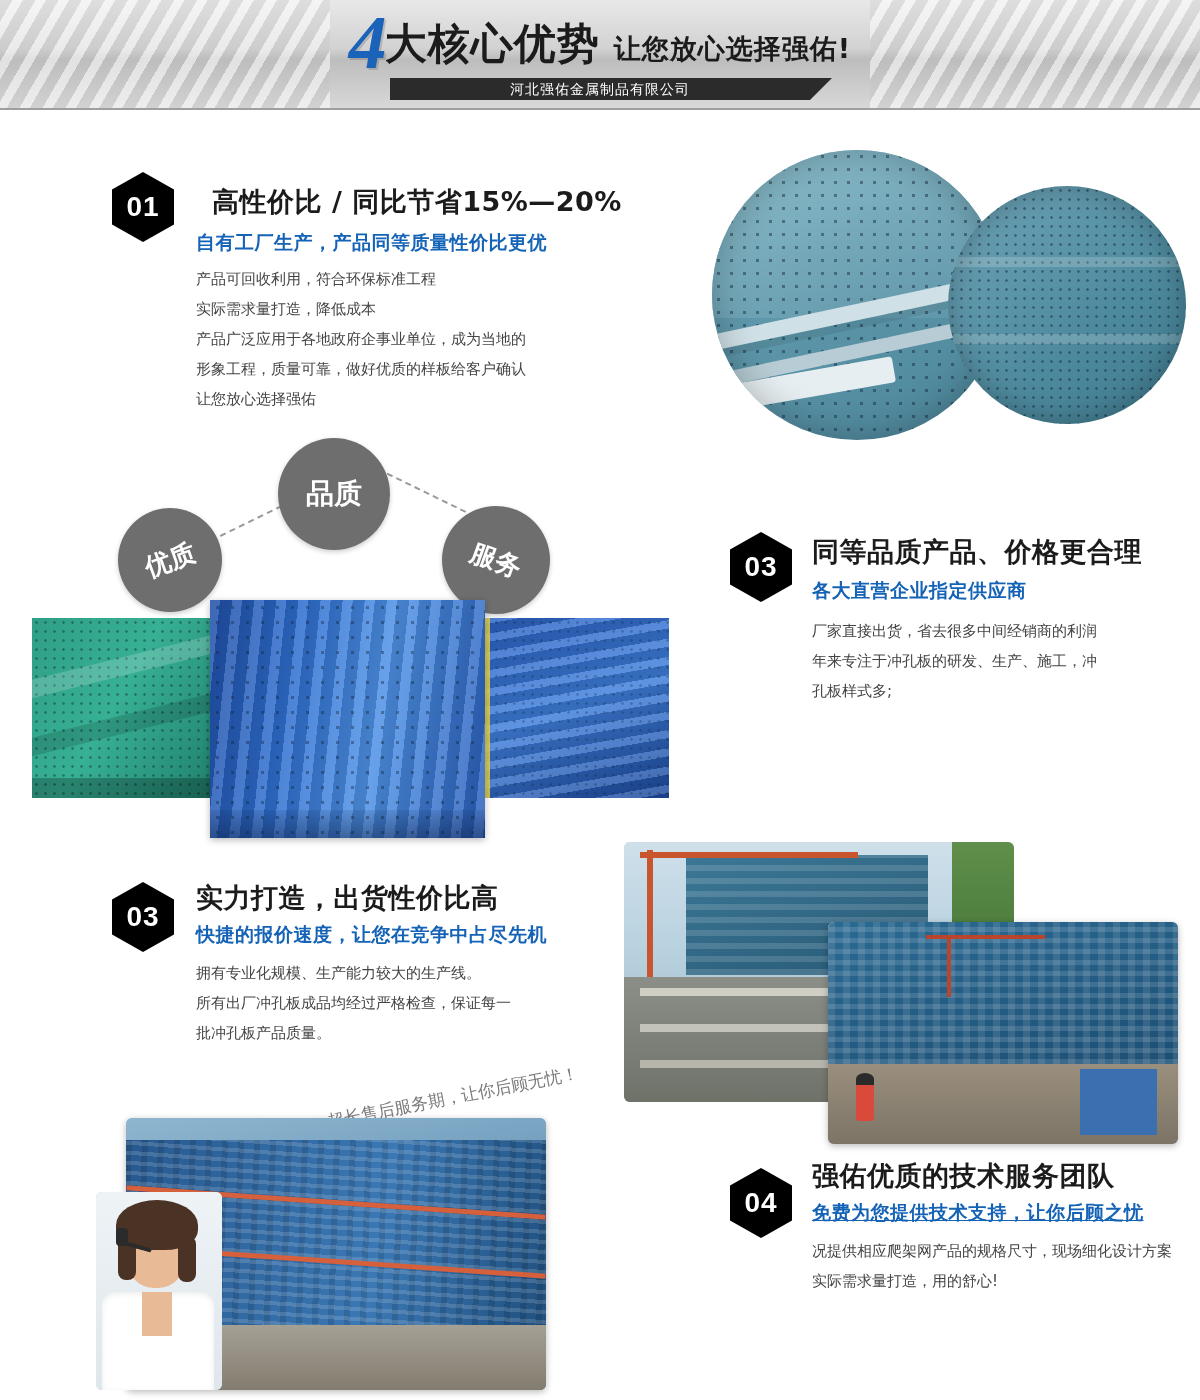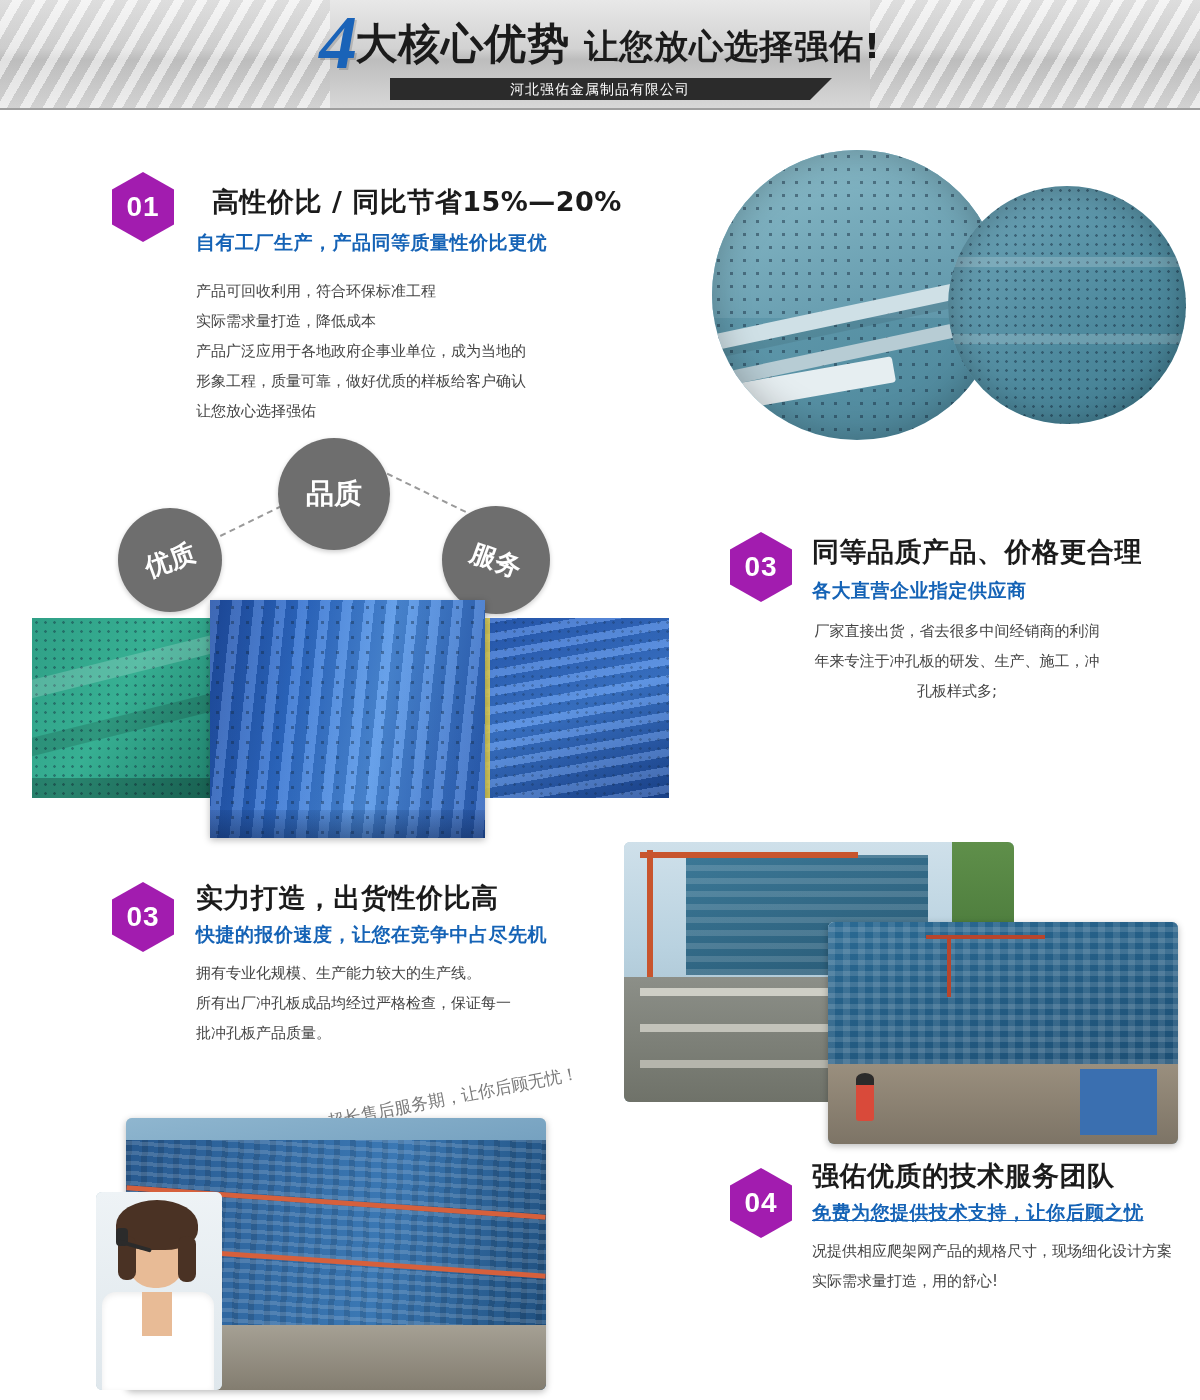--- a/index.html
+++ b/index.html
@@ -63,21 +63,21 @@
   .title-main {
     font-family: "DejaVu Sans", sans-serif;
     font-weight: bold;
     font-size: 42px;
     color: #1b1b1b;
     letter-spacing: 1px;
   }
   .title-sub {
     font-family: "DejaVu Sans", sans-serif;
     font-weight: bold;
-    font-size: 34px;
+    font-size: 27px;
     color: #1b1b1b;
     margin-left: 14px;
     letter-spacing: 1px;
   }
   .header-company-wrap {
     position: absolute;
     left: 50%;
     transform: translateX(-50%);
     top: 78px;
     width: 420px;
@@ -102,21 +102,21 @@
     width: 0; height: 0;
     border-top: 22px solid #2b2b2b;
     border-right: 22px solid transparent;
   }
 
   
   .hexnum {
     position: absolute;
     width: 62px;
     height: 70px;
-    background: #a21caf;
+    background: #000000;
     -webkit-clip-path: polygon(50% 0%, 100% 25%, 100% 75%, 50% 100%, 0% 75%, 0% 25%);
     clip-path: polygon(50% 0%, 100% 25%, 100% 75%, 50% 100%, 0% 75%, 0% 25%);
     color: #ffffff;
     font-family: "Liberation Sans", sans-serif;
     font-weight: bold;
     font-size: 28px;
     line-height: 70px;
     text-align: center;
     letter-spacing: 1px;
   }
@@ -213,21 +213,21 @@
   </div>
   <div class="header-company-wrap">
     <div class="header-company">河北强佑金属制品有限公司</div>
     <div class="header-company-tail"></div>
   </div>
 </div>
 
 <div class="hexnum" style="left:112px; top:172px;">01</div>
 <div class="h1line" style="left:212px; top:184px;">高性价比 / 同比节省15%—20%</div>
 <div class="h2line" style="left:196px; top:230px;">自有工厂生产，产品同等质量性价比更优</div>
-<div class="body-text" style="left:196px; top:264px; width:430px;margin-top:12px;">
+<div class="body-text" style="left:196px; top:264px; width:430px;">
   <div>产品可回收利用，符合环保标准工程</div>
   <div>实际需求量打造，降低成本</div>
   <div>产品广泛应用于各地政府企事业单位，成为当地的</div>
   <div>形象工程，质量可靠，做好优质的样板给客户确认</div>
   <div>让您放心选择强佑</div>
 </div>
 
 <div class="circ" style="left:712px; top:150px; width:290px; height:290px;">
   <div style="position:absolute;inset:0;background:linear-gradient(150deg,#7ab0c0 0%,#5f98ab 40%,#4b8599 100%);"></div>
   <div style="position:absolute;left:0;top:0;right:0;height:58%;background:linear-gradient(160deg,#8dbecb,#5d94a8);"></div>
@@ -276,21 +276,21 @@
 <div class="photo" style="left:474px; top:618px; width:195px; height:180px;">
   <div style="position:absolute;inset:0;background:linear-gradient(160deg,#2a62c4 0%,#3f7fdc 50%,#1d4a9c 100%);"></div>
   <div style="position:absolute;inset:0;background:repeating-linear-gradient(170deg, rgba(255,255,255,.16) 0 8px, rgba(0,0,0,.14) 8px 18px);"></div>
   <div class="perf perf-fine" style="opacity:.55;"></div>
   <div style="position:absolute;left:0;top:0;width:16px;height:100%;background:#e8d24a;opacity:.85;"></div>
 </div>
 
 <div class="hexnum" style="left:730px; top:532px;">03</div>
 <div class="h1line" style="left:812px; top:534px;">同等品质产品、价格更合理</div>
 <div class="h2line" style="left:812px; top:578px;">各大直营企业指定供应商</div>
-<div class="body-text" style="left:767px; top:616px; width:380px;text-align:center;">
+<div class="body-text" style="left:812px; top:616px; width:380px;">
   <div>厂家直接出货，省去很多中间经销商的利润</div>
   <div>年来专注于冲孔板的研发、生产、施工，冲</div>
   <div>孔板样式多;</div>
 </div>
 
 <div class="hexnum" style="left:112px; top:882px;">03</div>
 <div class="h1line" style="left:196px; top:880px;">实力打造，出货性价比高</div>
 <div class="h2line" style="left:196px; top:922px;">快捷的报价速度，让您在竞争中占尽先机</div>
 <div class="body-text" style="left:196px; top:958px; width:420px;">
   <div>拥有专业化规模、生产能力较大的生产线。</div>

